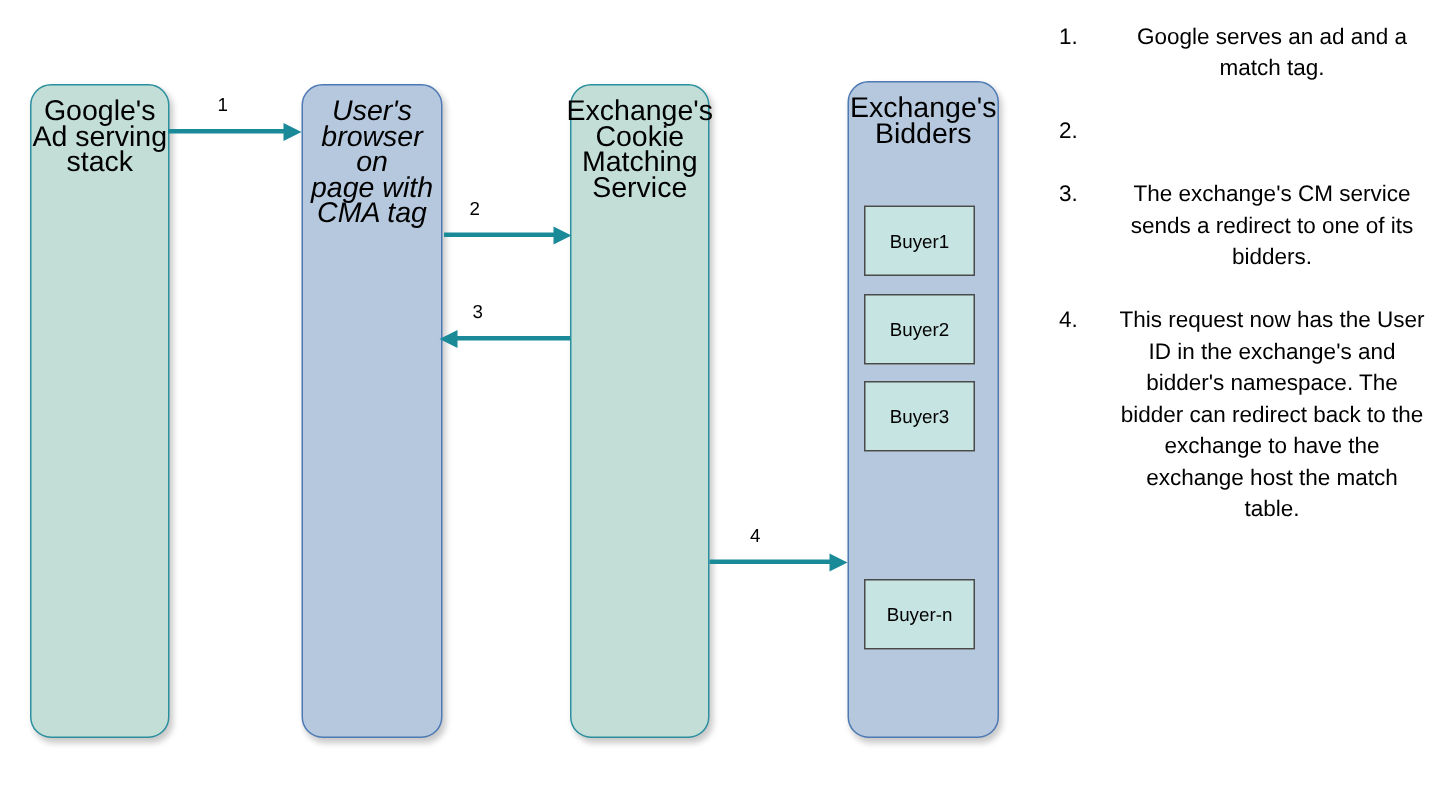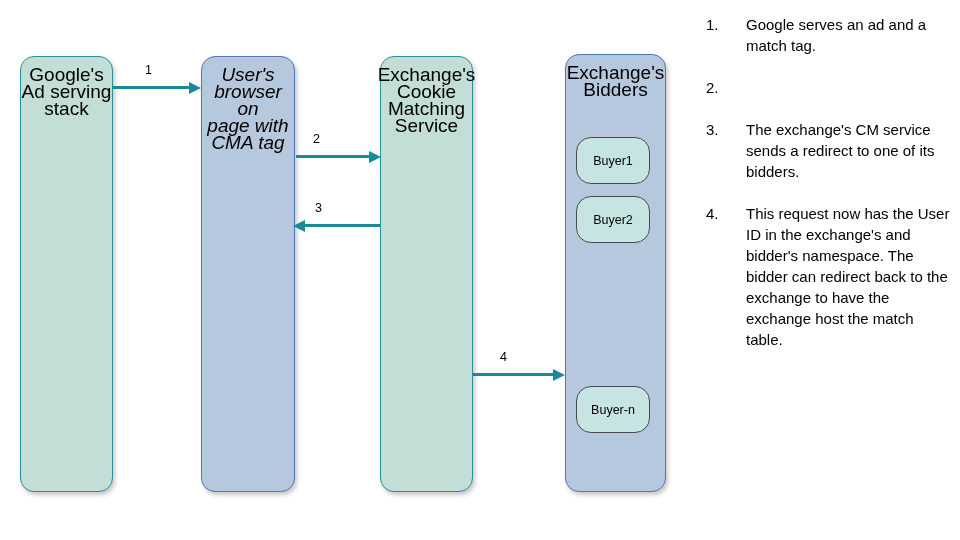--- a/index.html
+++ b/index.html
@@ -53,21 +53,21 @@
 
   
   .buyer-box {
     position: absolute;
     box-sizing: border-box;
     width: 74px;
     height: 47px;
     left: 10px;
     background: #c5e4e2;
     border: 1px solid #4a4a4a;
-    border-radius: 15px;
+    border-radius: 0;
     display: flex;
     align-items: center;
     justify-content: center;
     font-size: 12.5px;
     line-height: 14px;
     color: #000;
   }
   #buyer-1 { top: 82px; }
   #buyer-2 { top: 141px; text-align: center; }
   #buyer-3 { top: 199px; }
@@ -131,20 +131,21 @@
     flex: 0 0 40px;
     font-size: 15px;
     line-height: 21px;
     color: #000;
   }
   .step-text {
     flex: 1 1 auto;
     font-size: 15px;
     line-height: 21px;
     color: #000;
+    text-align: center;
   }
 </style>
 </head>
 <body>
 
 <div id="diagram-canvas">
 
   <div class="pbox green" id="box-google-ad-stack">
     <span class="pbox-label">Google's
 Ad serving
@@ -168,20 +169,23 @@
   <div class="pbox blue" id="box-exchange-bidders">
     <span class="pbox-label">Exchange's
 Bidders</span>
 
     <div class="buyer-box" id="buyer-1">
       <span>Buyer1</span>
     </div>
     <div class="buyer-box" id="buyer-2">
       <span>Buyer2</span>
     </div>
+    <div class="buyer-box" id="buyer-3">
+      <span>Buyer3</span>
+    </div>
     <div class="buyer-box" id="buyer-n">
       <span>Buyer-n</span>
     </div>
   </div>
 
   <div class="arrow right" id="arrow-1"></div>
   <div class="arrow-label" id="arrow-1-label">1</div>
 
   <div class="arrow right" id="arrow-2"></div>
   <div class="arrow-label" id="arrow-2-label">2</div>

